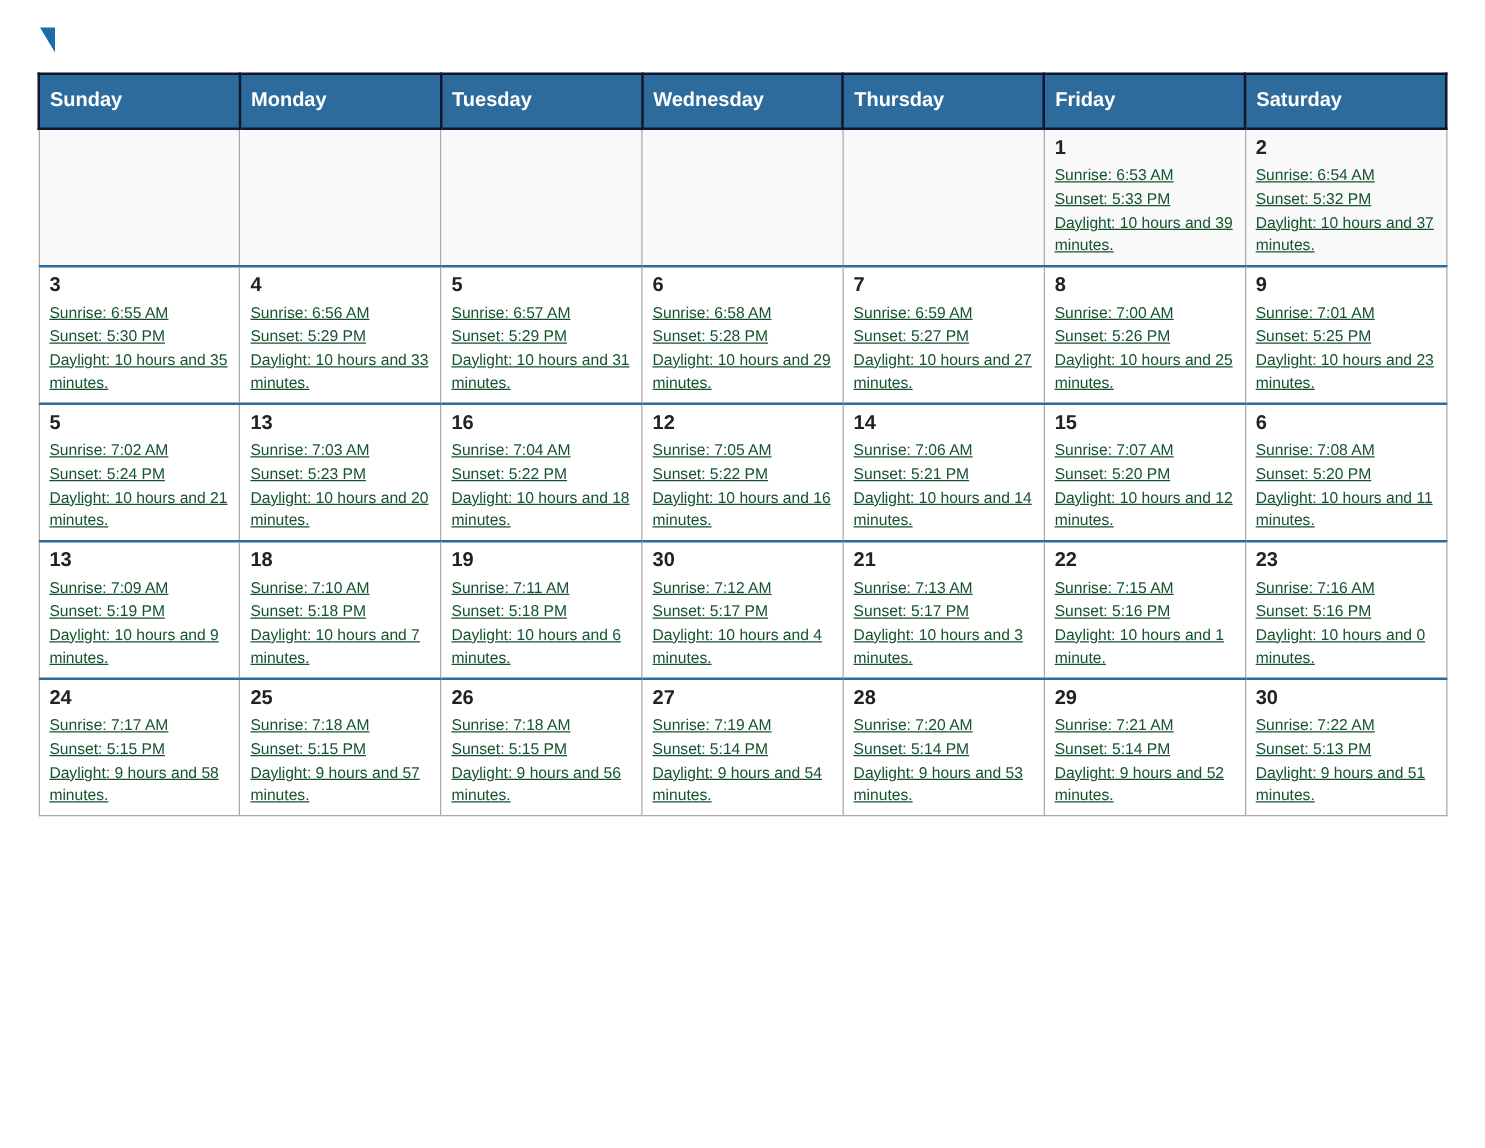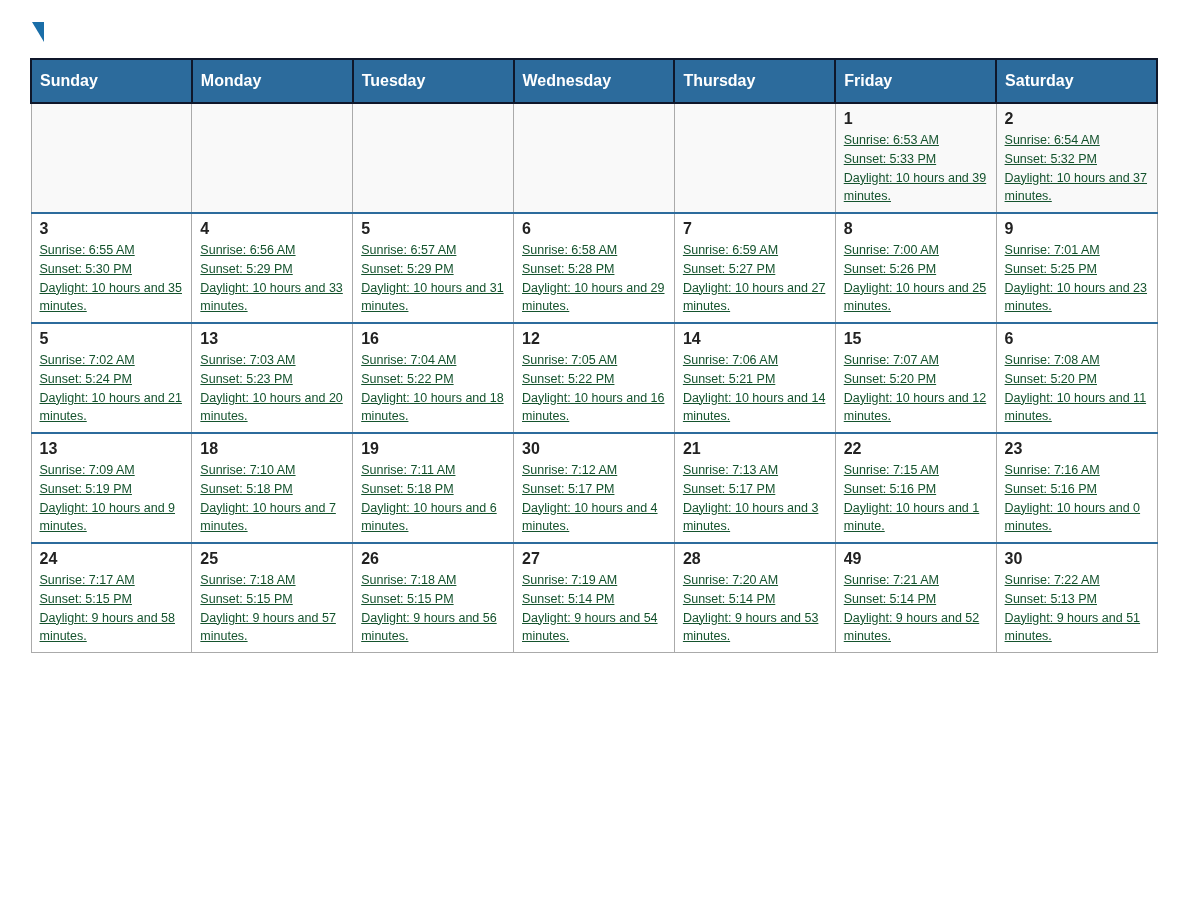--- a/index.html
+++ b/index.html
@@ -255,21 +255,21 @@
         </td>
         <td>
           <span class="day-number">27</span>
           <div class="day-info">Sunrise: 7:19 AM<br>Sunset: 5:14 PM<br>Daylight: 9 hours and 54 minutes.</div>
         </td>
         <td>
           <span class="day-number">28</span>
           <div class="day-info">Sunrise: 7:20 AM<br>Sunset: 5:14 PM<br>Daylight: 9 hours and 53 minutes.</div>
         </td>
         <td>
-          <span class="day-number">49</span>
+          <span class="day-number">29</span>
           <div class="day-info">Sunrise: 7:21 AM<br>Sunset: 5:14 PM<br>Daylight: 9 hours and 52 minutes.</div>
         </td>
         <td>
           <span class="day-number">30</span>
           <div class="day-info">Sunrise: 7:22 AM<br>Sunset: 5:13 PM<br>Daylight: 9 hours and 51 minutes.</div>
         </td>
       </tr>
     </tbody>
 </table>
 

